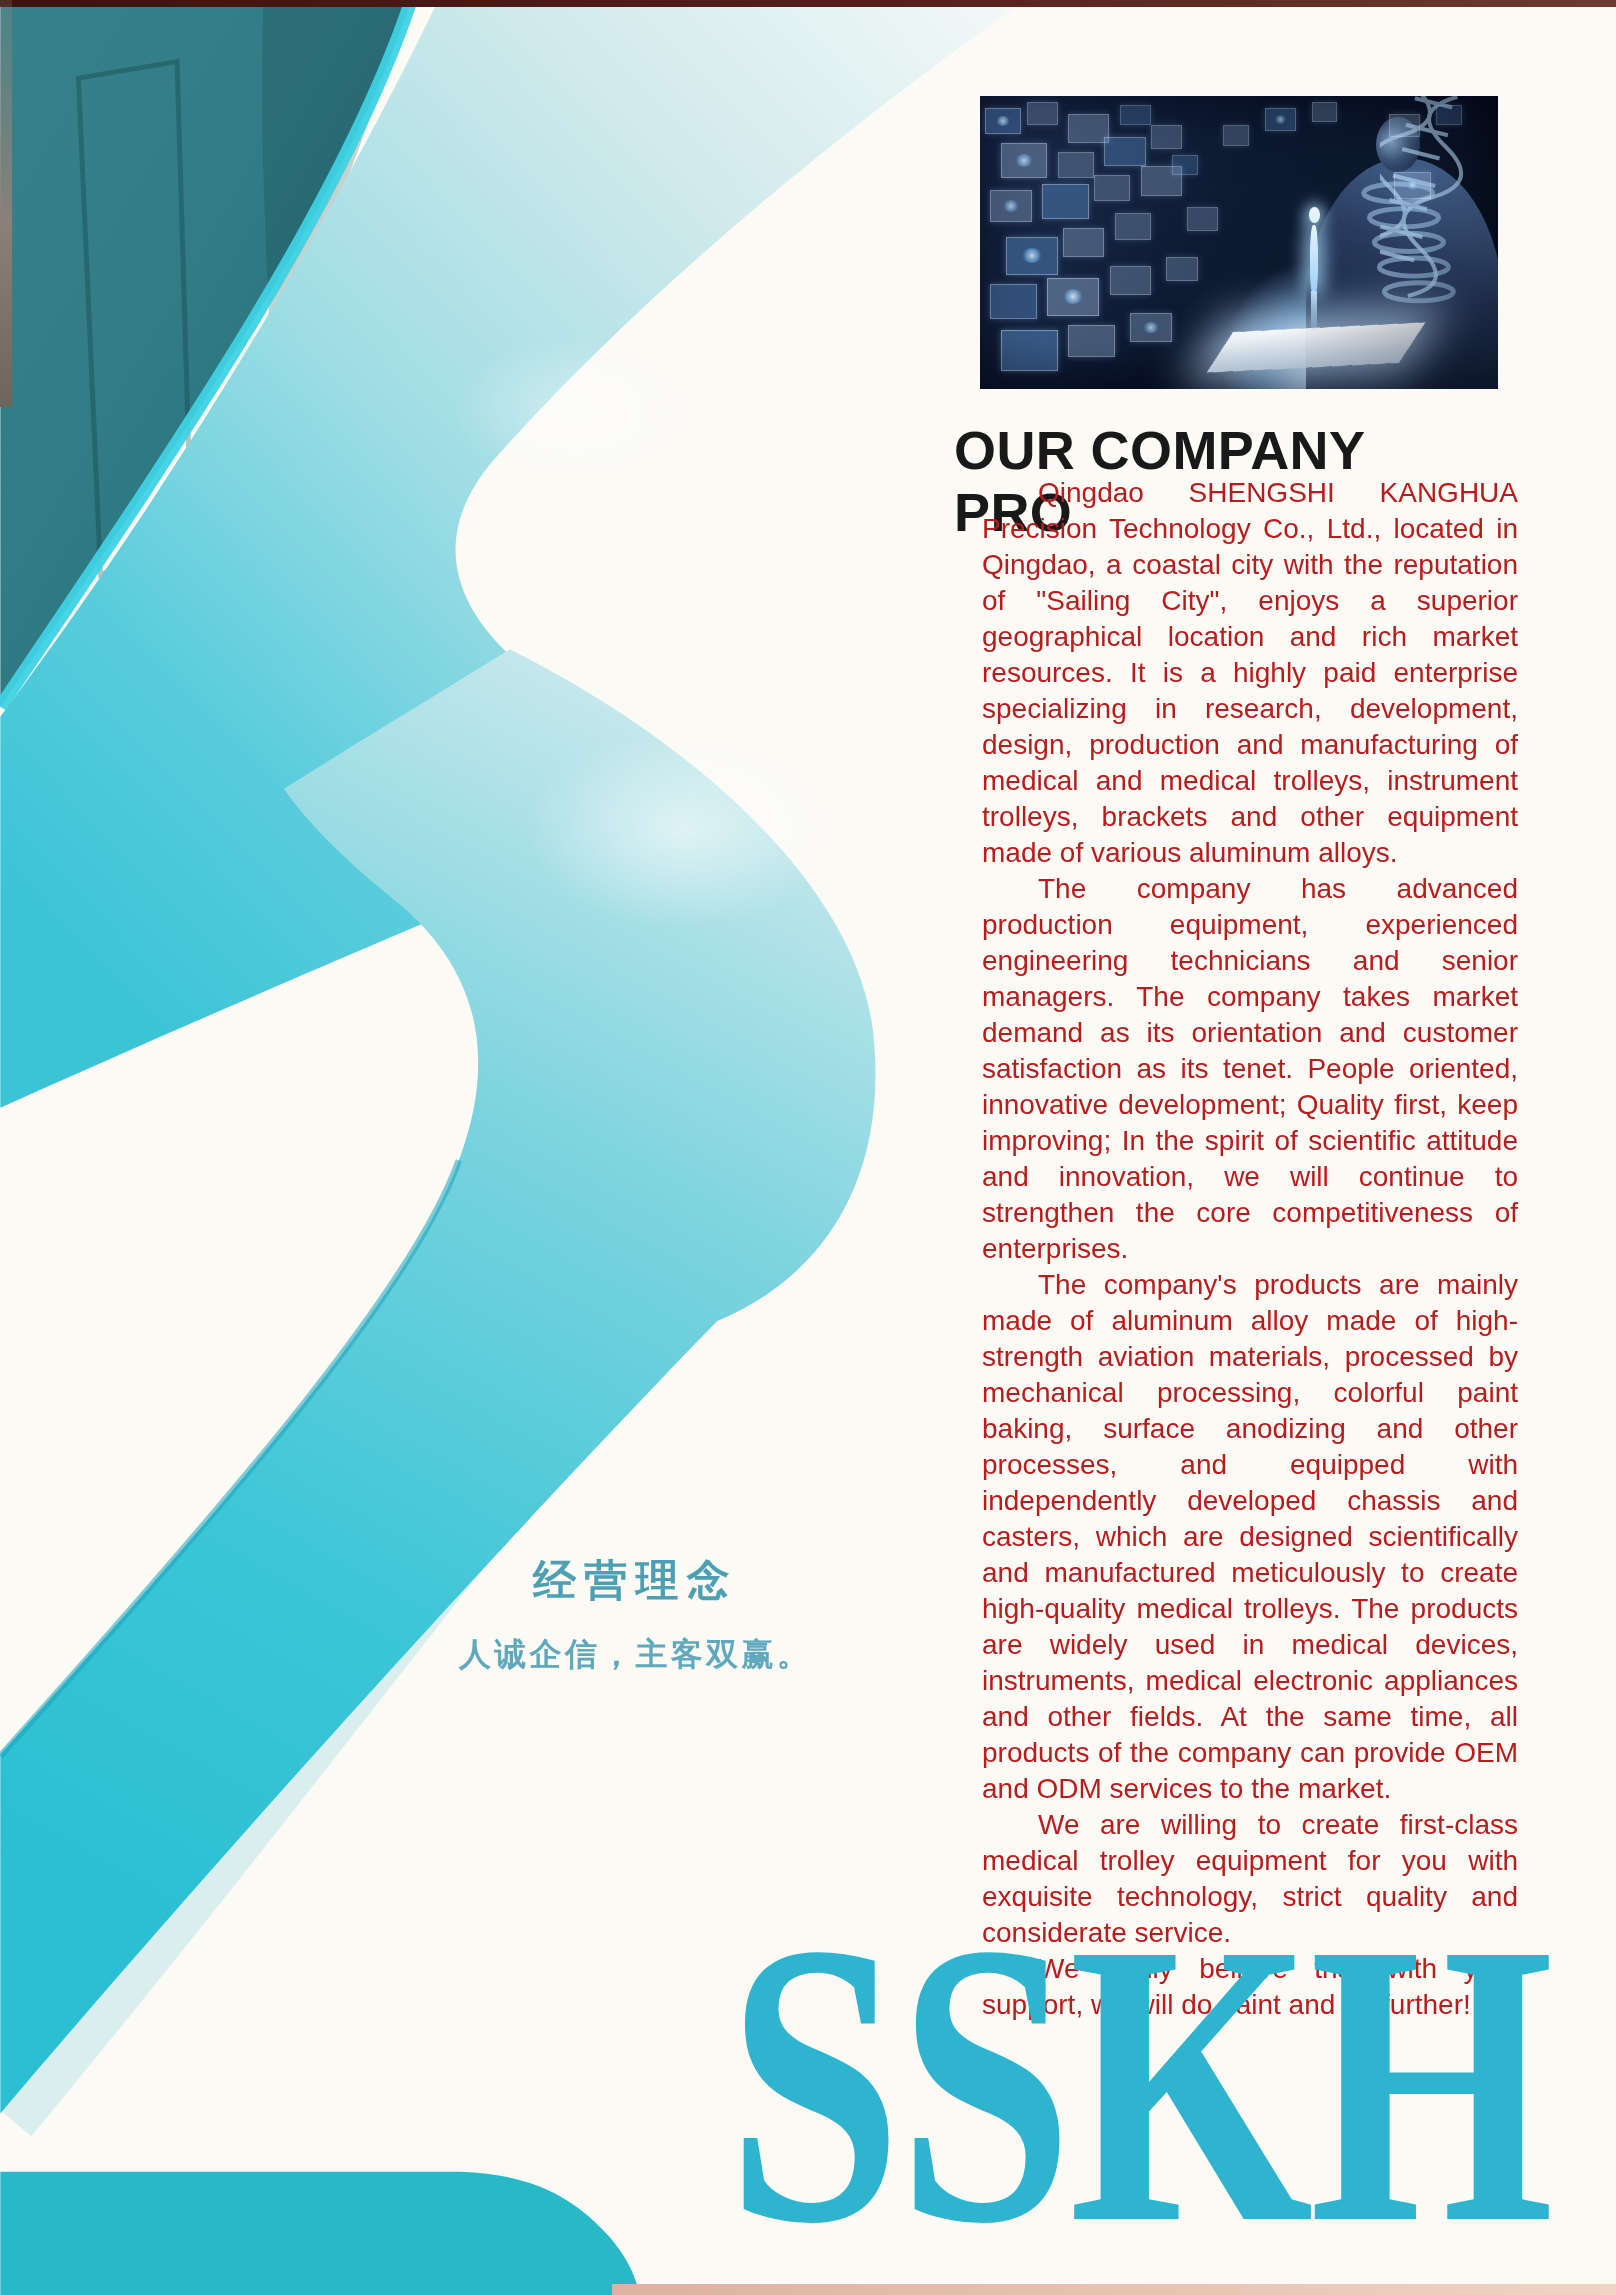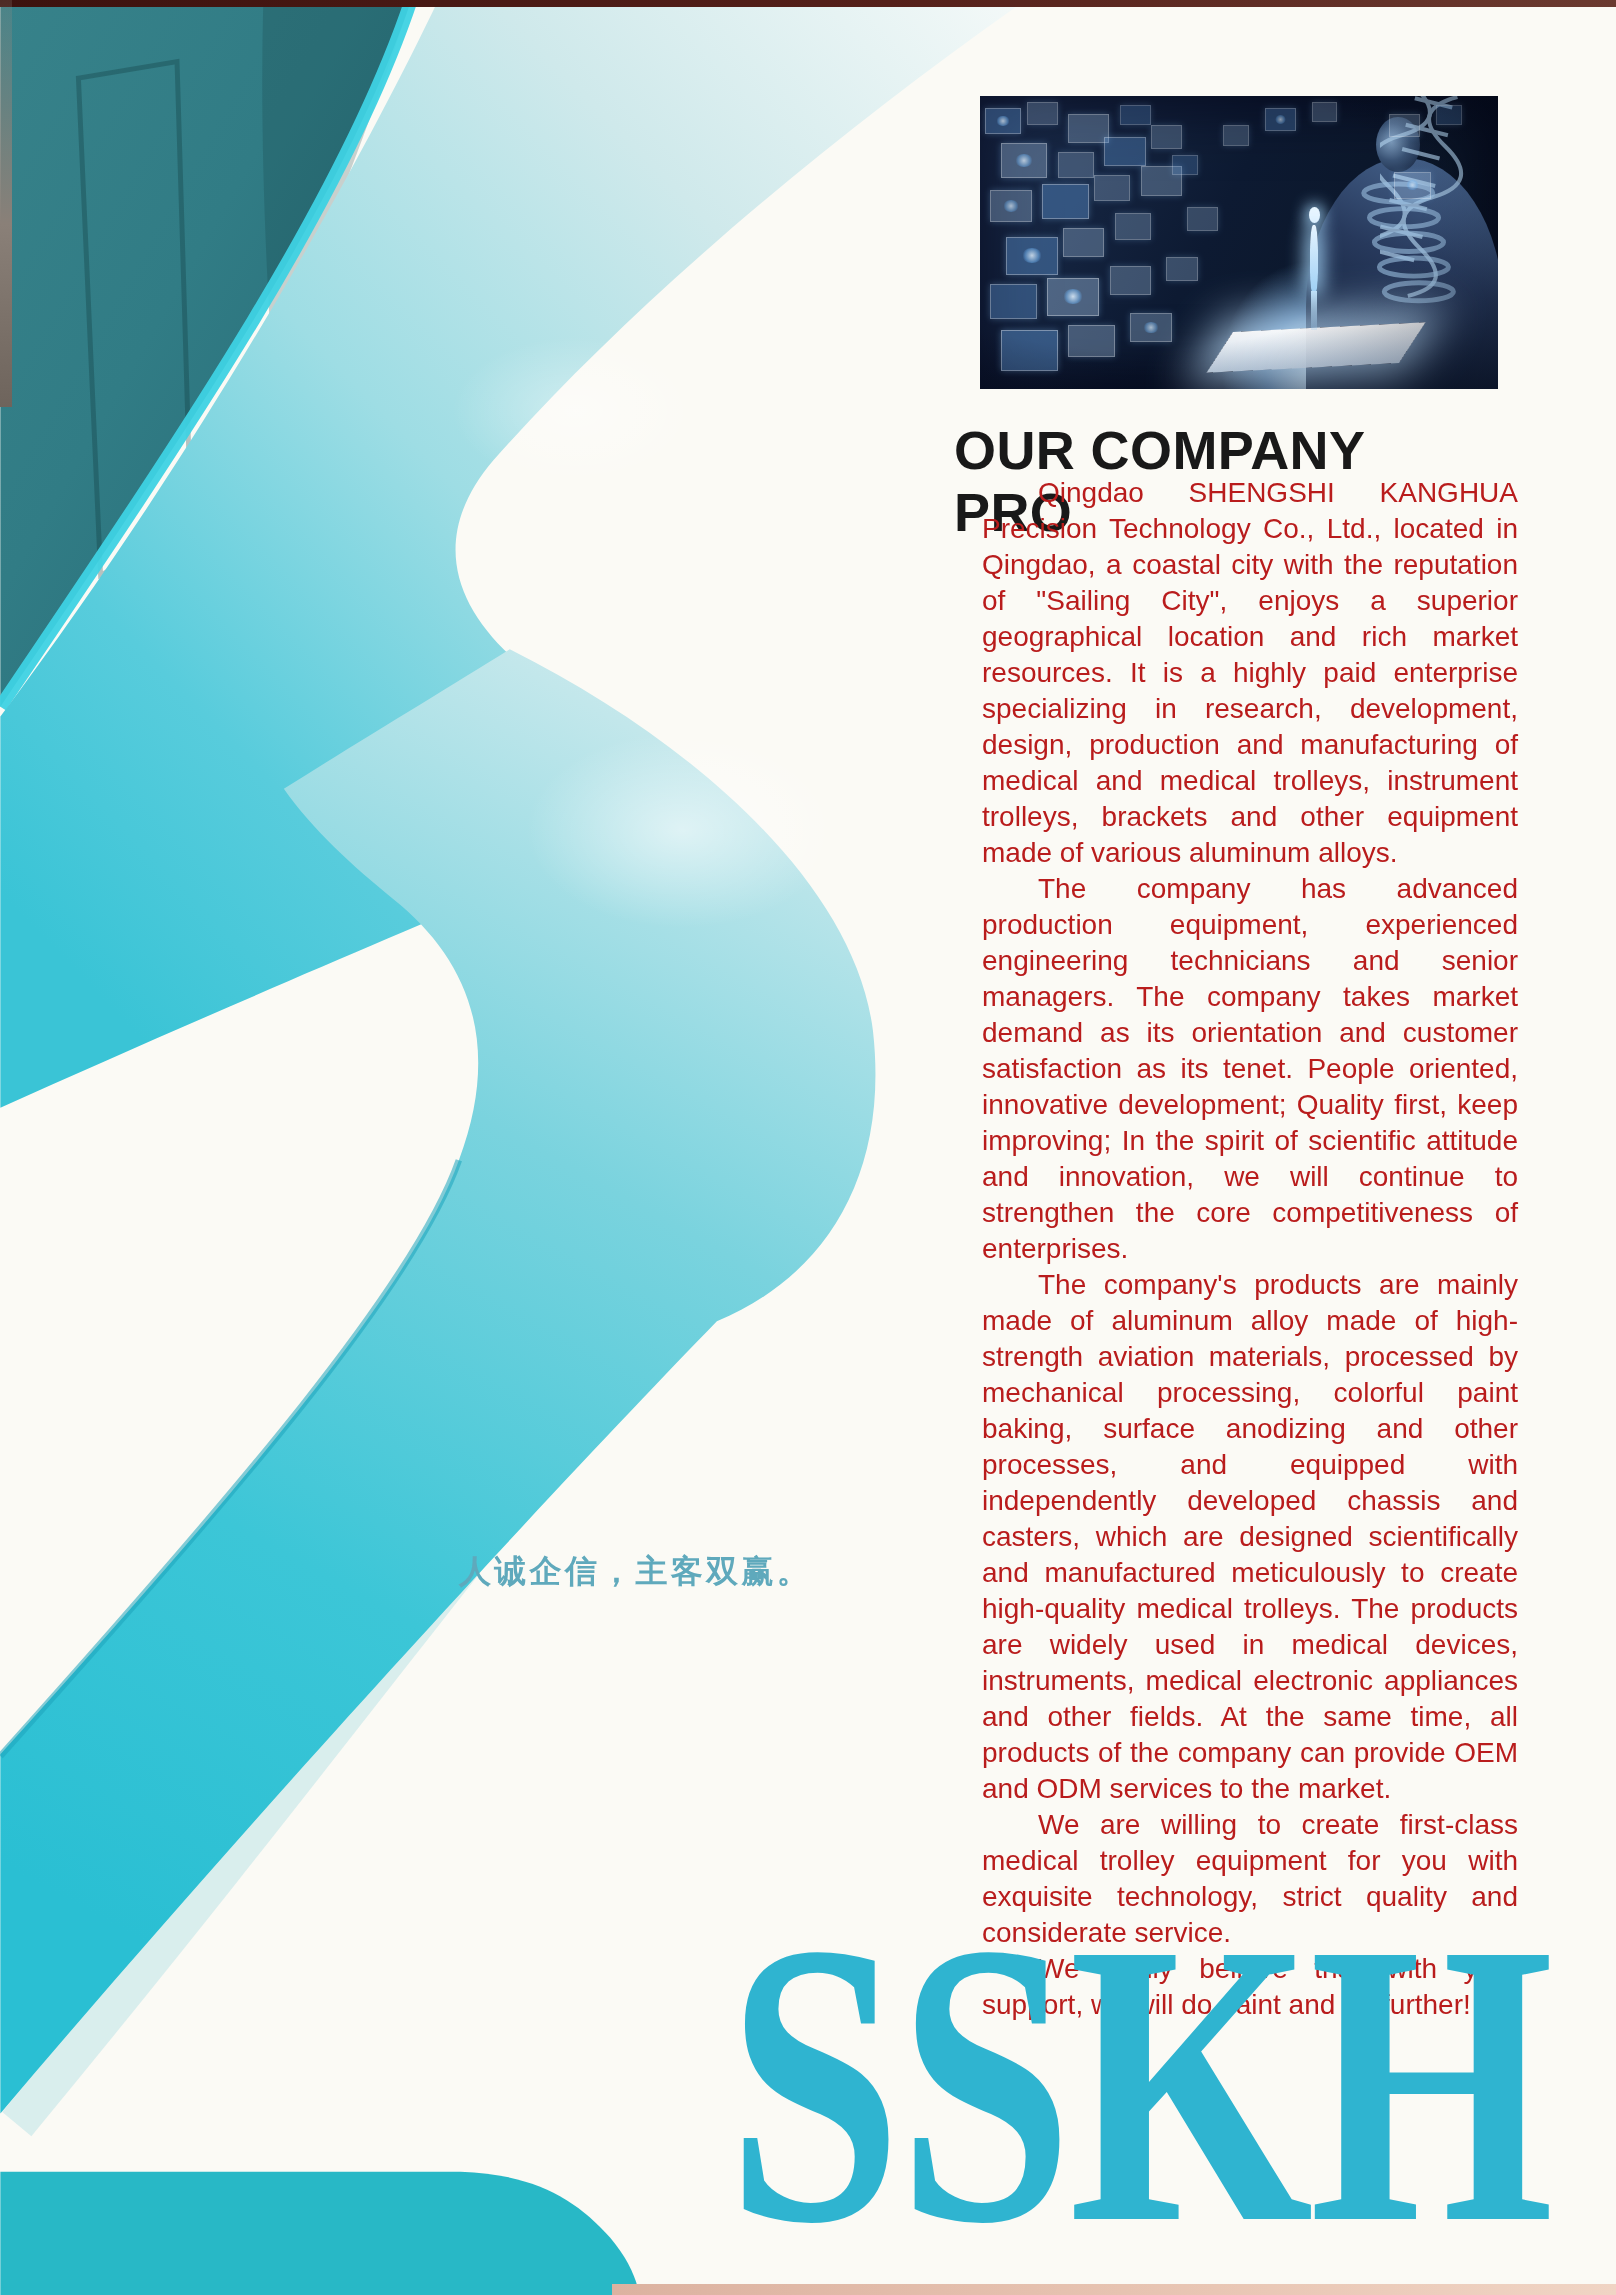--- a/index.html
+++ b/index.html
@@ -214,19 +214,20 @@
   <h1 class="company-heading">OUR COMPANY PRO</h1>
   <div class="body-col">
     <p>Qingdao SHENGSHI KANGHUA Precision Technology Co., Ltd., located in Qingdao, a coastal city with the reputation of "Sailing City", enjoys a superior geographical location and rich market resources. It is a highly paid enterprise specializing in research, development, design, production and manufacturing of medical and medical trolleys, instrument trolleys, brackets and other equipment made of various aluminum alloys.</p>
     <p>The company has advanced production equipment, experienced engineering technicians and senior managers. The company takes market demand as its orientation and customer satisfaction as its tenet. People oriented, innovative development; Quality first, keep improving; In the spirit of scientific attitude and innovation, we will continue to strengthen the core competitiveness of enterprises.</p>
     <p>The company's products are mainly made of aluminum alloy made of high-strength aviation materials, processed by mechanical processing, colorful paint baking, surface anodizing and other processes, and equipped with independently developed chassis and casters, which are designed scientifically and manufactured meticulously to create high-quality medical trolleys. The products are widely used in medical devices, instruments, medical electronic appliances and other fields. At the same time, all products of the company can provide OEM and ODM services to the market.</p>
     <p>We are willing to create first-class medical trolley equipment for you with exquisite technology, strict quality and considerate service.</p>
     <p>We firmly believe that with your support, we will do paint and go further!</p>
   </div>
 
   <div class="mgmt">
+    <div class="mgmt-cn">经营理念</div>
     <div class="mgmt-motto-cn">人诚企信，主客双赢。</div>
   </div>
 
   <div class="logo">SSKH</div>
 
 </div>
 
 
 </body></html>

